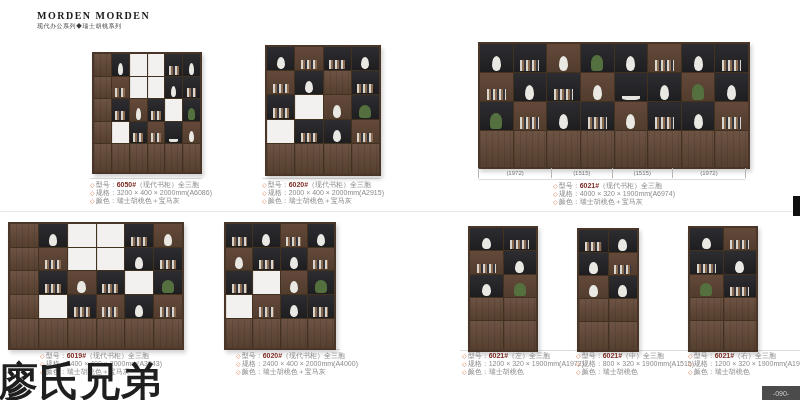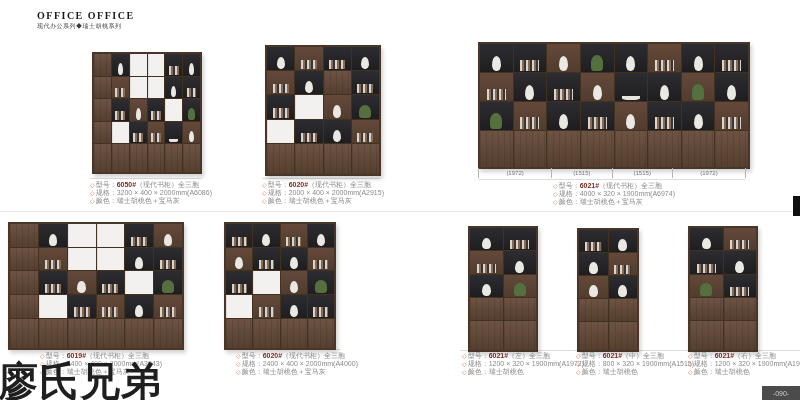--- a/index.html
+++ b/index.html
@@ -55,21 +55,21 @@
   
   .watermark{position:absolute;left:-2px;top:354px;font-size:40px;font-weight:800;
              color:#1f1f1f;letter-spacing:1px;}
   .pagenum{position:absolute;left:762px;top:386px;width:38px;height:14px;background:#4b4b4b;
            color:#cfcfcf;font-size:7px;display:flex;align-items:center;justify-content:center;}
 </style>
 </head>
 <body>
 
 <div class="page">
-  <div class="brand">OFFICE OFFICE</div>
+  <div class="brand">MORDEN MORDEN</div>
   <div class="subtitle">现代办公系列◆瑞士胡桃系列</div>
 
   <div class="rule" style="left:90px;top:178px;width:112px;"></div>
   <div class="rule" style="left:262px;top:178px;width:118px;"></div>
   <div class="rule" style="left:478px;top:179px;width:268px;"></div>
   <div class="rule" style="left:8px;top:349px;width:176px;"></div>
   <div class="rule" style="left:224px;top:349px;width:116px;"></div>
   <div class="rule" style="left:460px;top:350px;width:340px;"></div>
   <div class="mid-divider"></div>
   <div class="edge-tab"></div>

